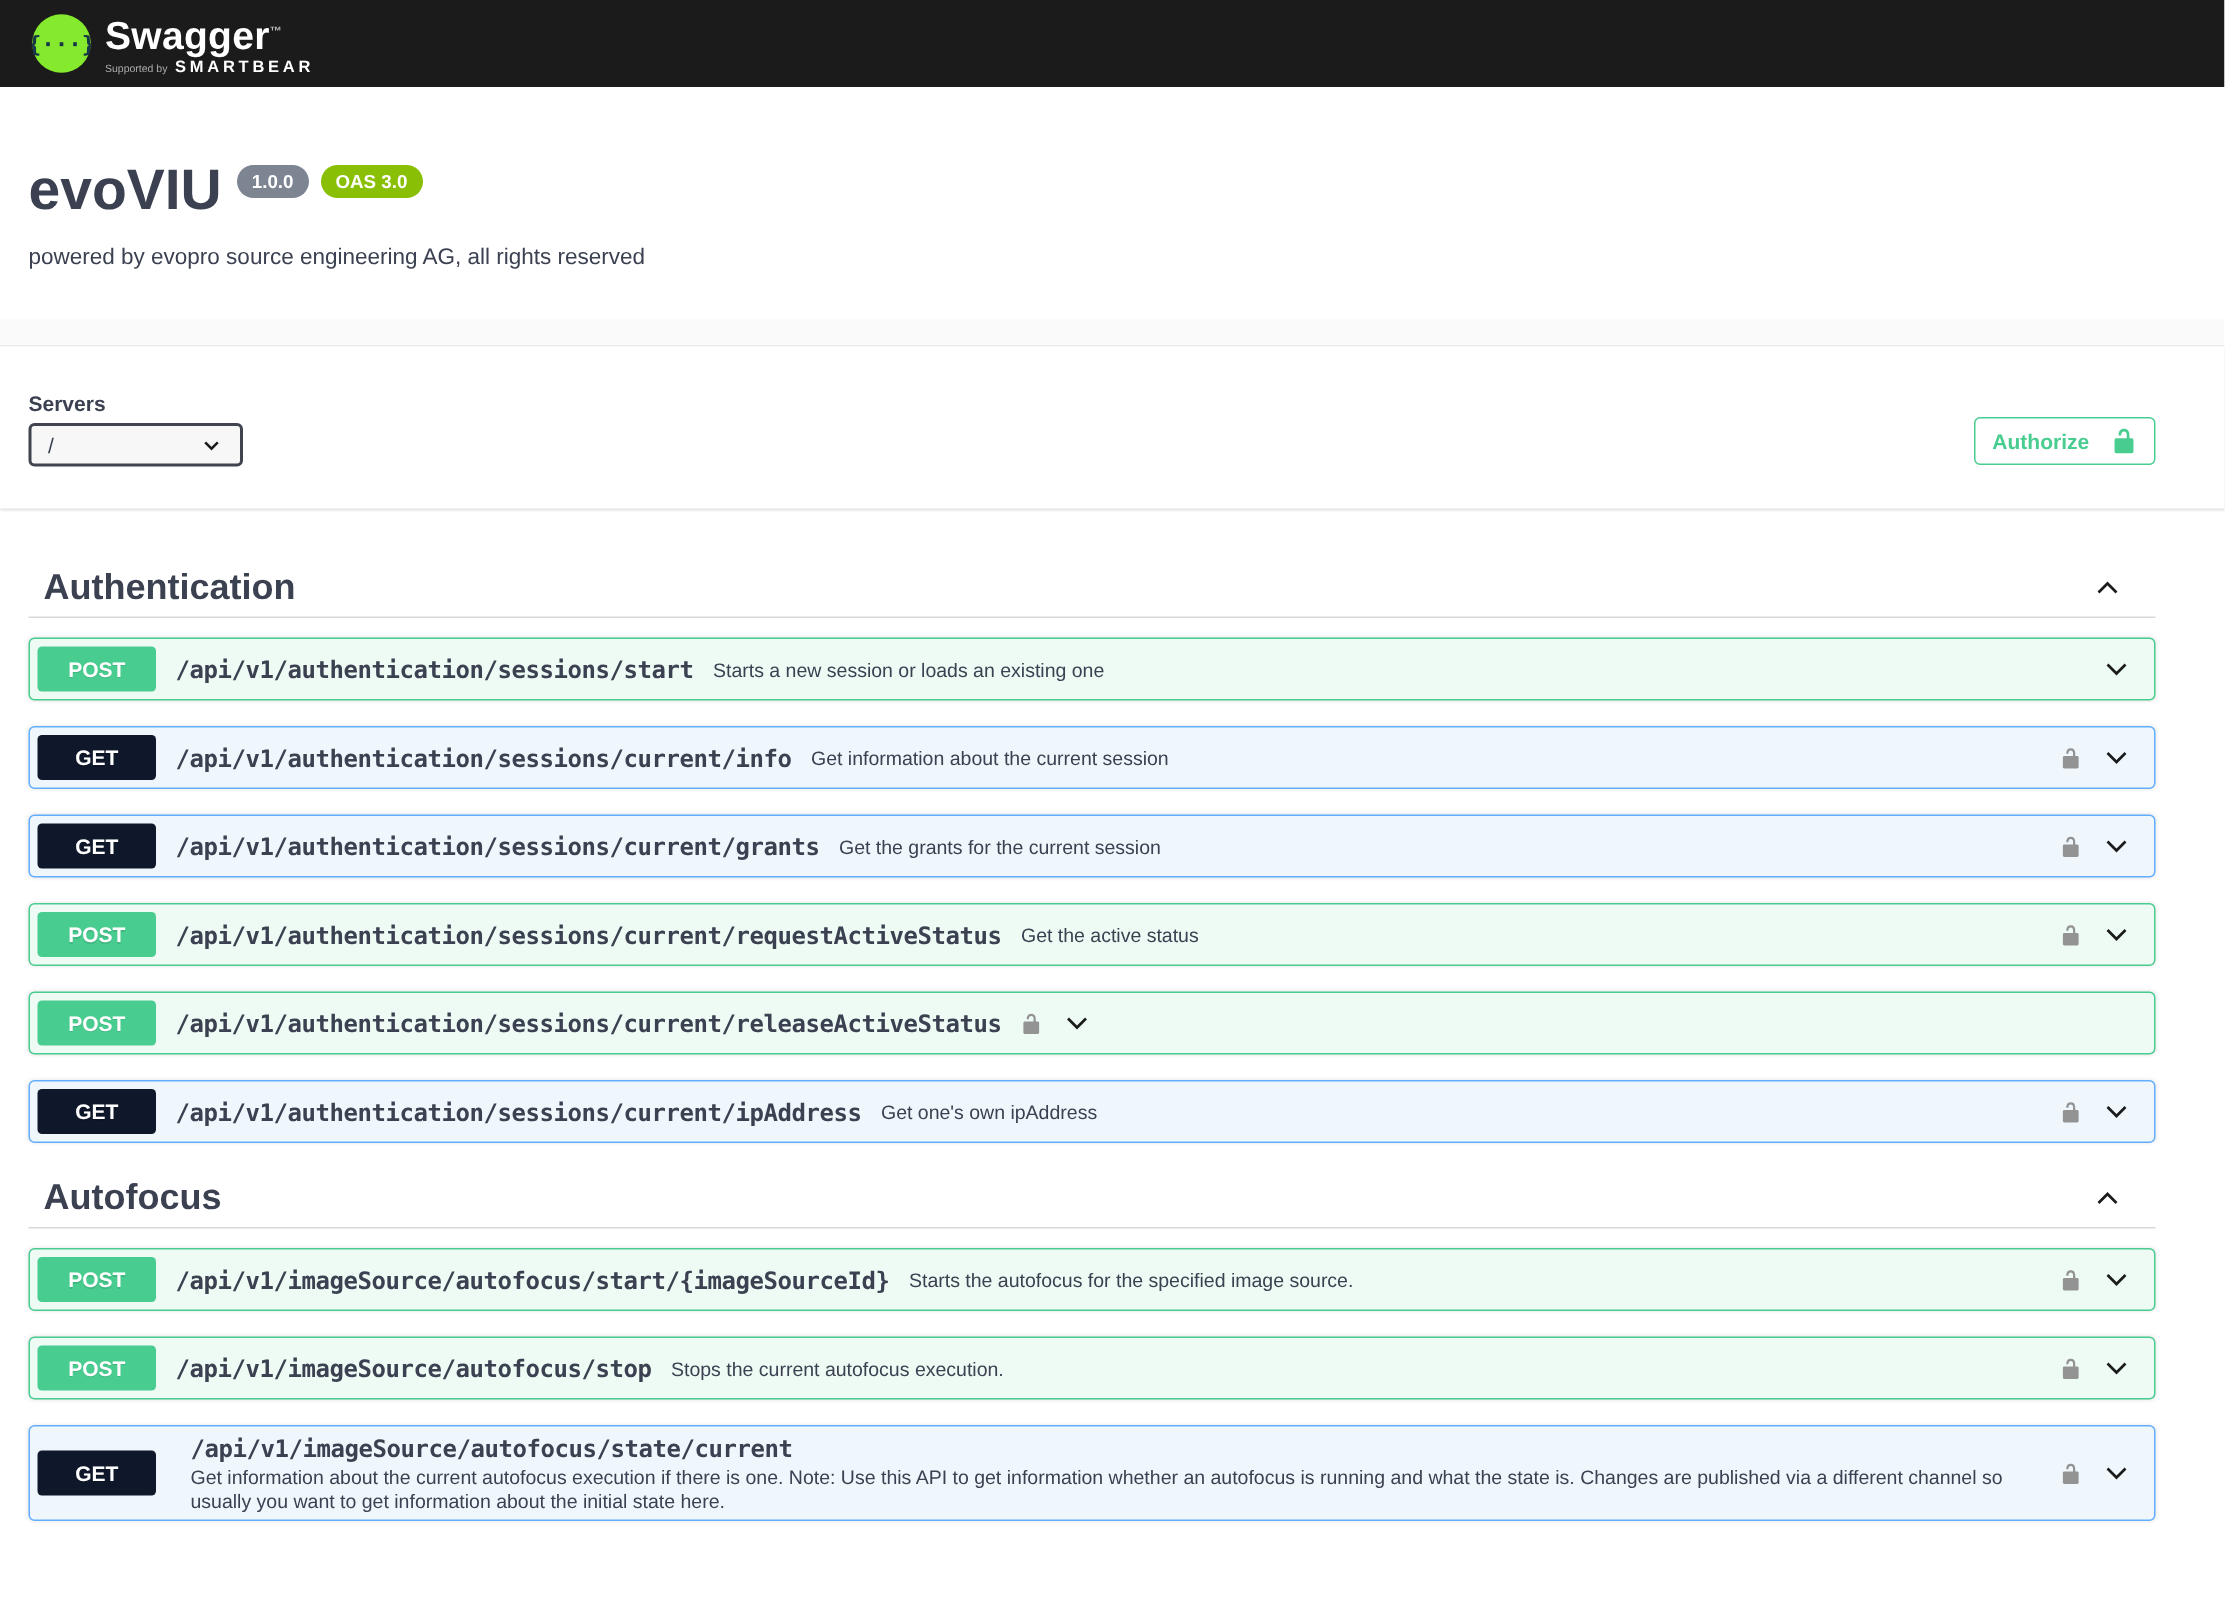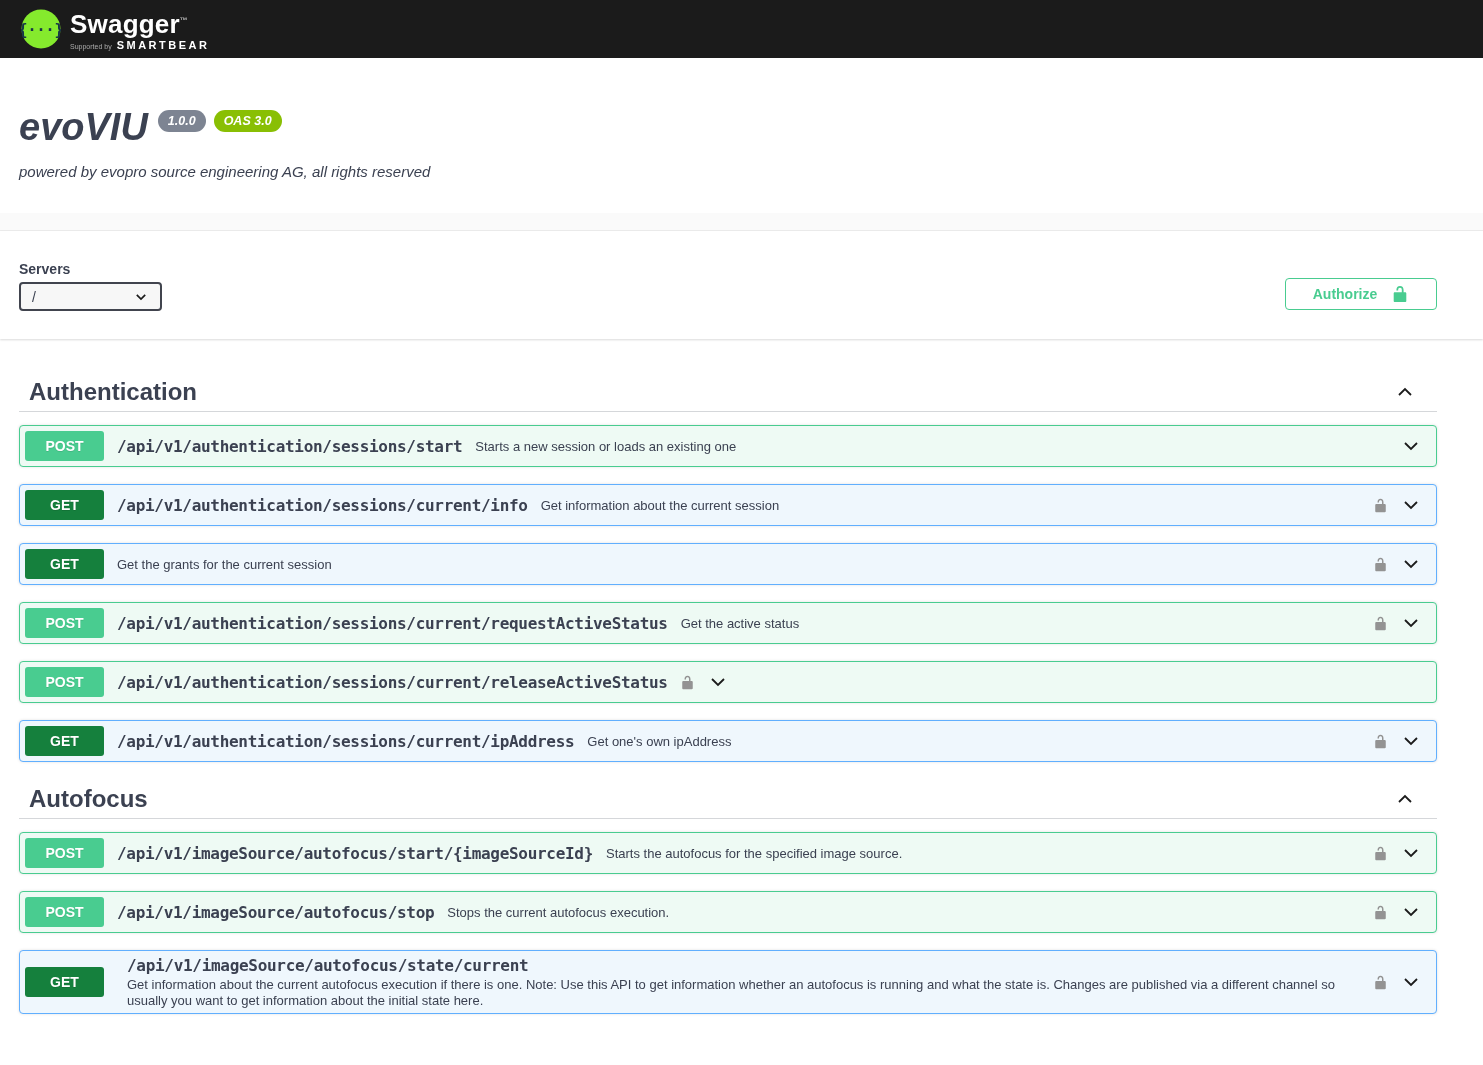--- a/index.html
+++ b/index.html
@@ -27,21 +27,21 @@
     font-weight: 600;
     line-height: 27px;
     letter-spacing: 0.2px;
   }
   .brand-word sup { font-size: 8px; color: #bbbbbb; }
   .brand-sub { display: flex; align-items: baseline; gap: 5px; margin-top: 1px; }
   .supported-by { font-size: 7px; color: #ababab; }
   .sponsor { font-size: 11px; color: #ffffff; font-weight: bold; letter-spacing: 2.5px; }
 
   
-  .info-section { padding-top: 0; padding-bottom: 33px; font-style: italic; }
+  .info-section { padding-top: 0; padding-bottom: 33px; }
   .title-row { display: flex; align-items: flex-start; gap: 10px; margin-top: 48px; }
   .api-title { font-size: 38px; font-weight: bold; line-height: 42px; }
   .badges { display: flex; gap: 8px; margin-top: 4px; }
   .pill {
     color: #ffffff;
     font-size: 12.5px;
     font-weight: bold;
     border-radius: 57px;
     padding: 4px 10px;
     vertical-align: top;
@@ -64,21 +64,21 @@
     width: 143px; height: 29px;
     border: 2px solid #41444e;
     border-radius: 4px;
     background: #f7f7f7;
     display: flex; align-items: center; justify-content: space-between;
     padding: 0 12px 0 11px;
     font-size: 14px;
     cursor: pointer;
   }
   .authorize-btn {
-    width: 152px; height: 32px;
+    width: 121px; height: 32px;
     background: transparent;
     border: 1px solid #49cc90;
     border-radius: 4px;
     color: #49cc90;
     font-family: "Liberation Sans", sans-serif;
     font-size: 14px;
     font-weight: bold;
     display: flex; align-items: center; justify-content: center;
     gap: 14px;
     margin-bottom: 1px;
@@ -117,21 +117,21 @@
     text-align: center;
     padding: 7px 0;
     border-radius: 3px;
     color: #ffffff;
     font-size: 14px;
     font-weight: bold;
     text-shadow: 0 1px 0 rgba(0,0,0,0.1);
     flex-shrink: 0;
   }
   .opblock.post .method-badge { background: #49cc90; }
-  .opblock.get  .method-badge { background: #15803d; }
+  .opblock.get  .method-badge { background: #0f172a; }
   .op-path {
     font-family: "DejaVu Sans Mono", monospace;
     font-weight: bold;
     font-size: 16px;
     letter-spacing: -0.3px;
     margin-left: 13px;
     white-space: nowrap;
   }
   .op-desc {
     font-size: 13px;
@@ -247,20 +247,21 @@
               <polyline points="4,7 10,13 16,7" fill="none" stroke="#1b1b1b" stroke-width="1.8"></polyline>
             </svg>
           </span>
       </span>
     </div>
   </div>
 
   <div class="opblock get">
     <div class="opblock-summary">
       <span class="method-badge">GET</span>
+      <span class="op-path">/api/v1/authentication/sessions/current/grants</span>
       <span class="op-desc">Get the grants for the current session</span>
       <span class="op-icons">
         <span>
             <svg width="15" height="15" viewBox="0 0 20 20">
               <path fill="#939393" d="M15.8 8H14V5.6C14 2.703 12.665 1 10 1 7.334 1 6 2.703 6 5.6V6h2v-.801C8 3.754 8.797 3 10 3c1.203 0 2 .754 2 2.199V8H4.2C3.537 8 3 8.537 3 9.2v8.6c0 .662.537 1.2 1.2 1.2h11.6c.663 0 1.2-.538 1.2-1.2V9.2c0-.663-.537-1.2-1.2-1.2z"></path>
             </svg>
           </span>
         <span>
             <svg width="20" height="20" viewBox="0 0 20 20">
               <polyline points="4,7 10,13 16,7" fill="none" stroke="#1b1b1b" stroke-width="1.8"></polyline>

